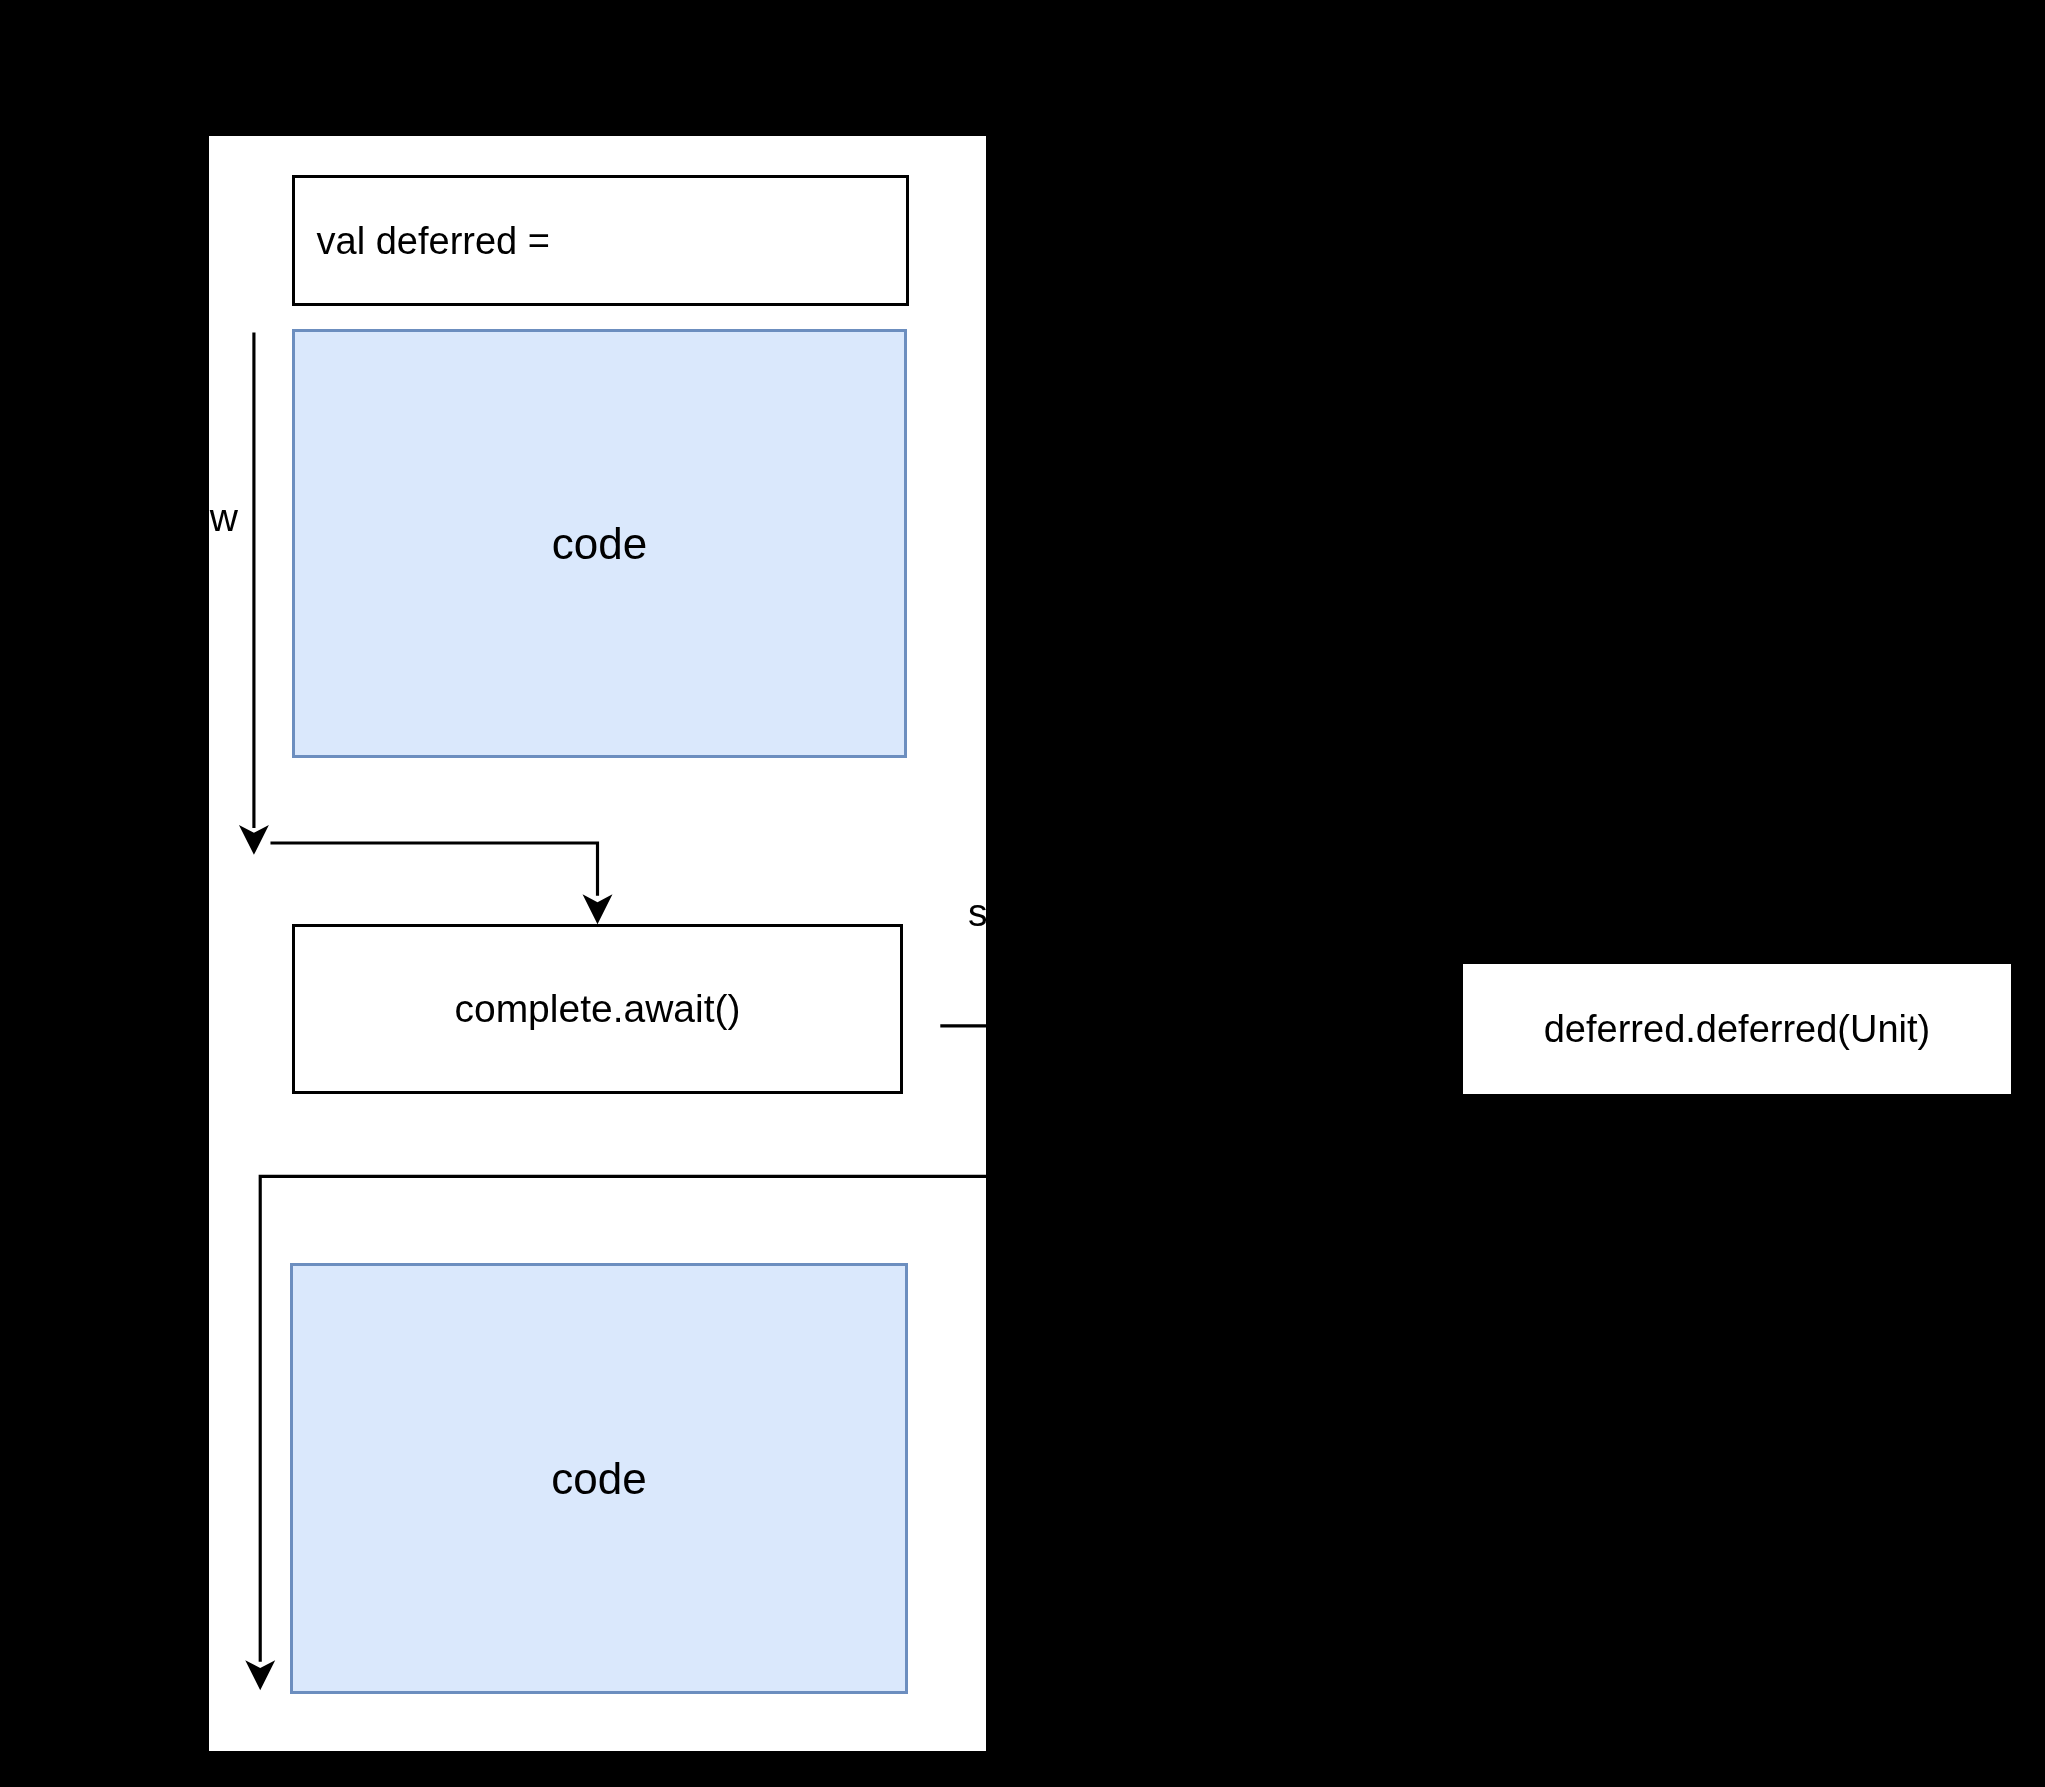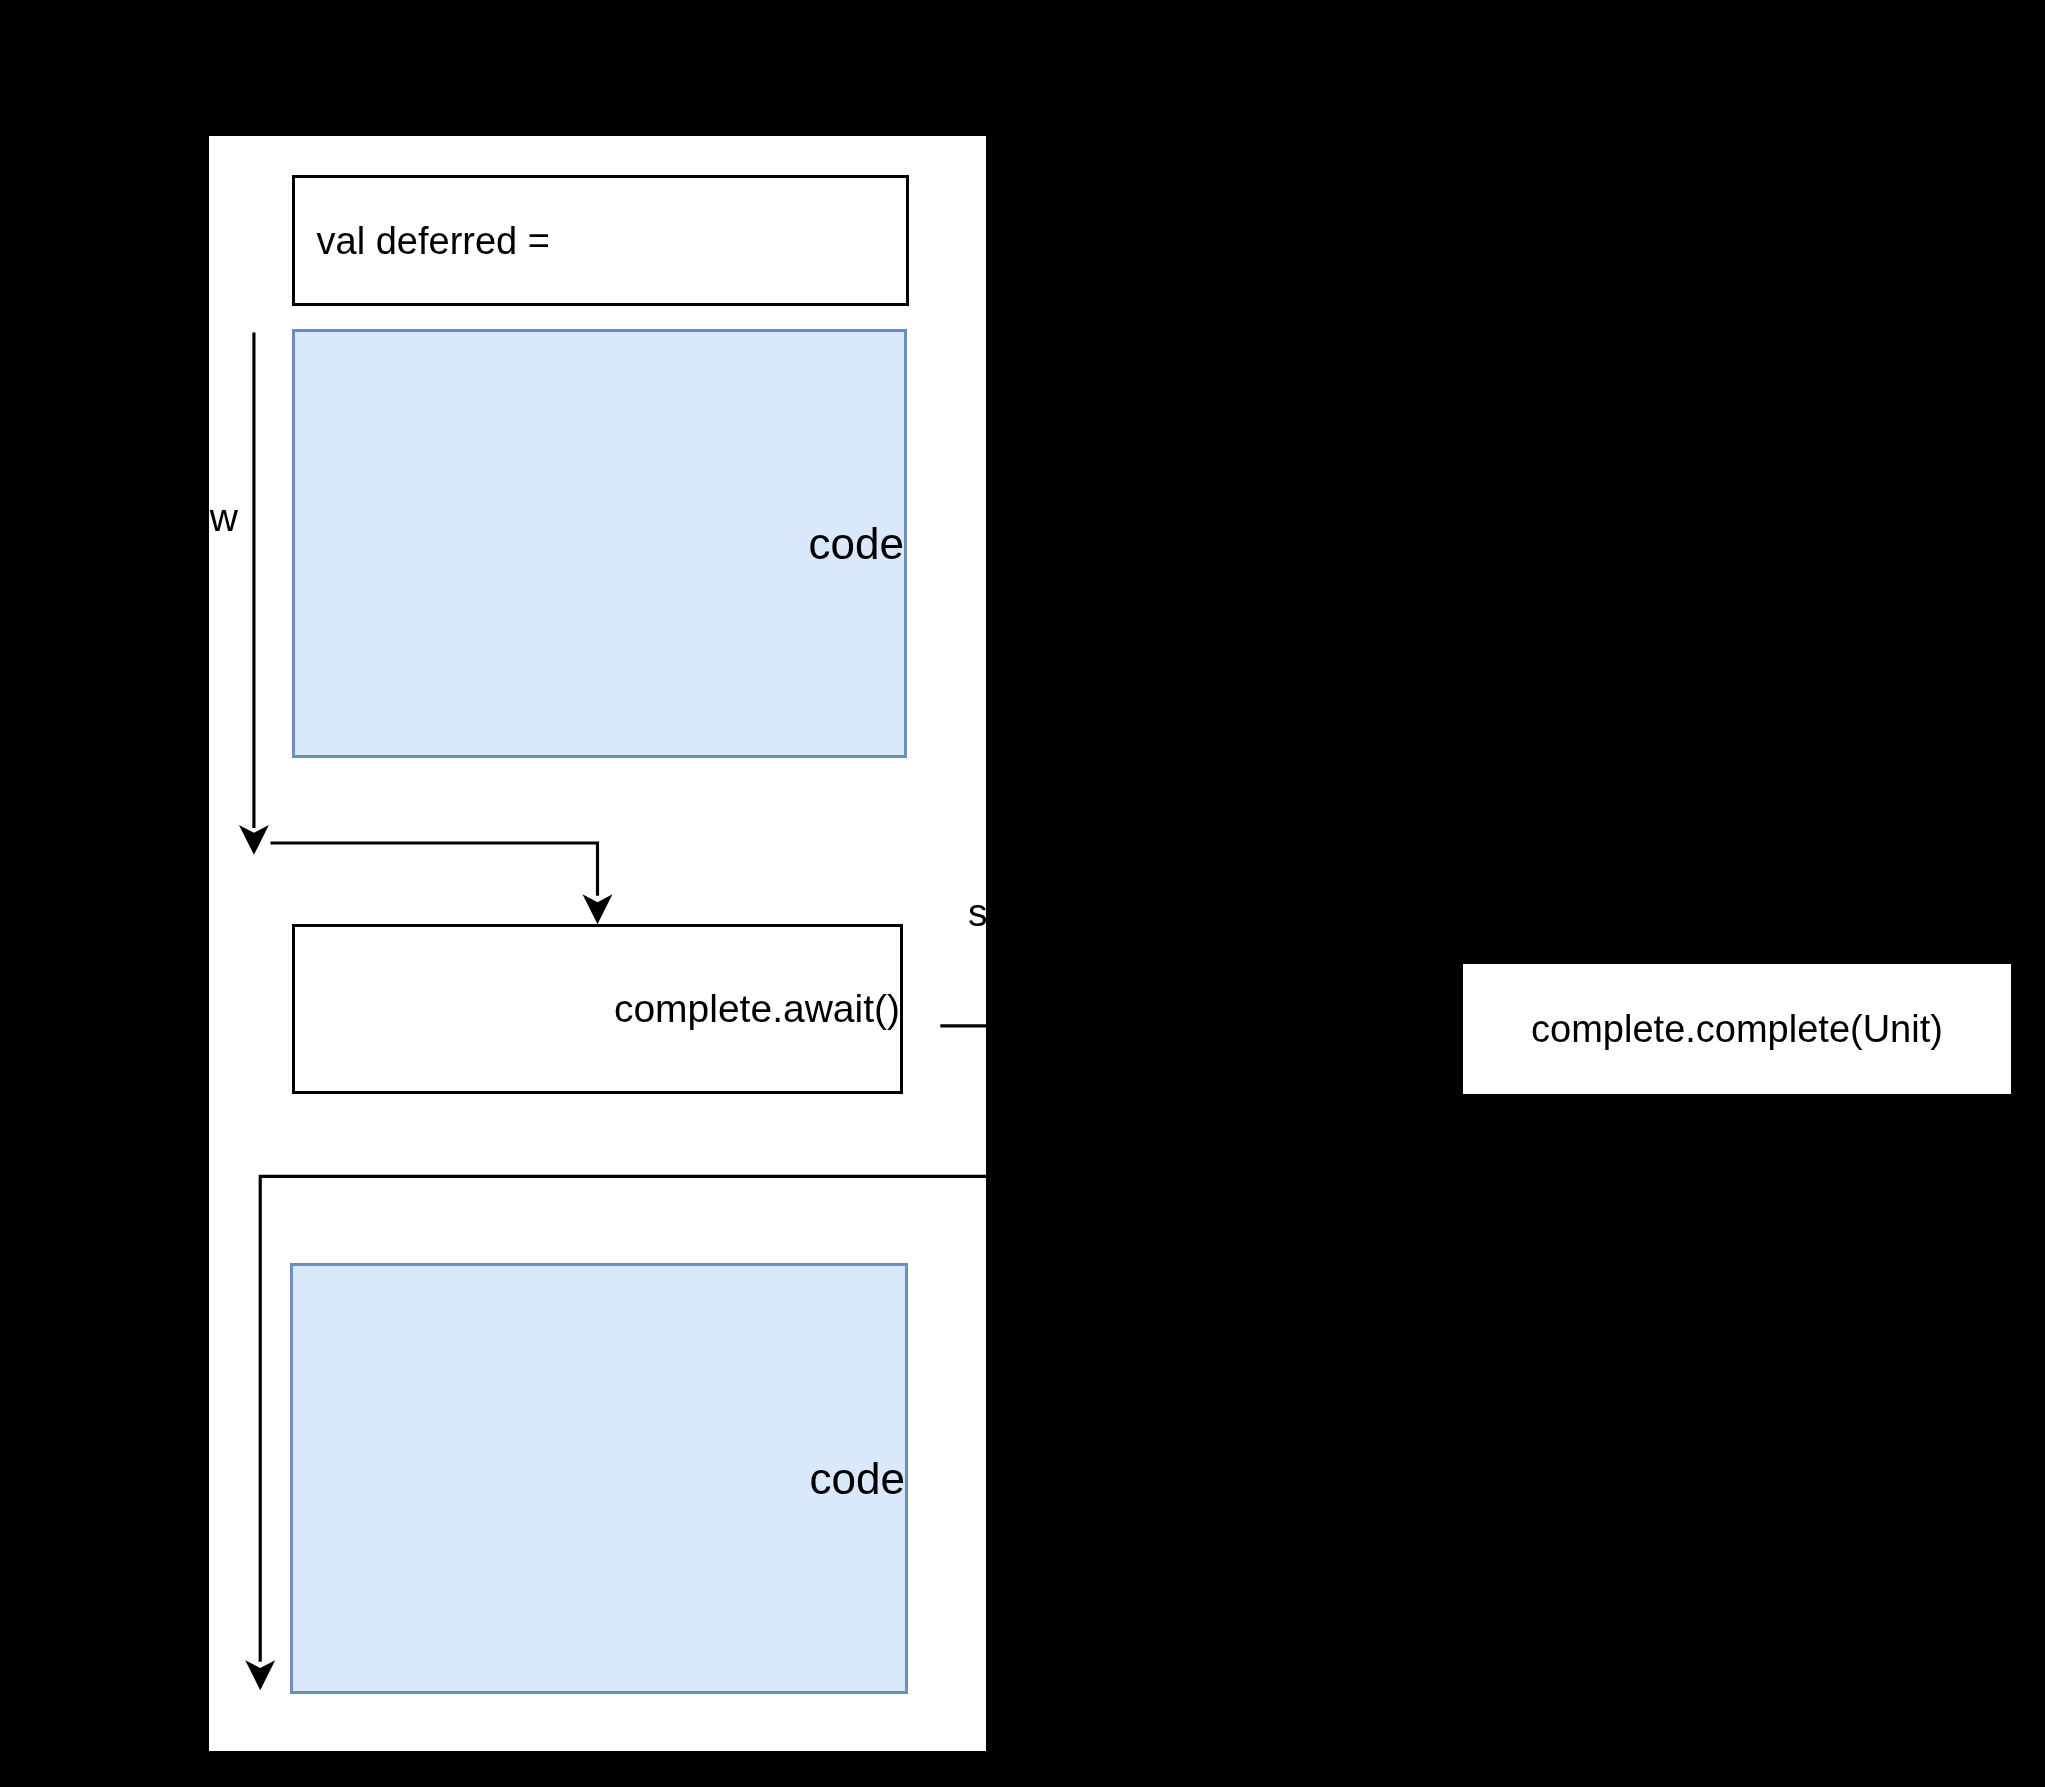--- a/index.html
+++ b/index.html
@@ -30,21 +30,21 @@
     position: absolute;
     left: 209px; top: 136px;
     width: 777px; height: 1615px;
     background: var(--panel_bg);
     overflow: hidden;
   }
   .node {
     position: absolute;
     display: flex;
     align-items: center;
-    justify-content: flex-end;
+    justify-content: center;
     text-align: center;
   }
   .black-box {
     background: var(--box_fill);
     border: 3.2px solid var(--box_border);
   }
   .decl-box {
     left: 83px; top: 39px;
     width: 617px; height: 131px;
     flex-direction: column;
@@ -145,17 +145,17 @@
 
     <span class="edge-label s">s</span>
 
     <div class="node code-box bottom">
       <span>code</span>
     </div>
 
   </div>
 
   <div class="complete-box">
-    <span>complete.complete(Unit)</span>
+    <span>deferred.deferred(Unit)</span>
   </div>
 
 </div>
 
 
 </body></html>

